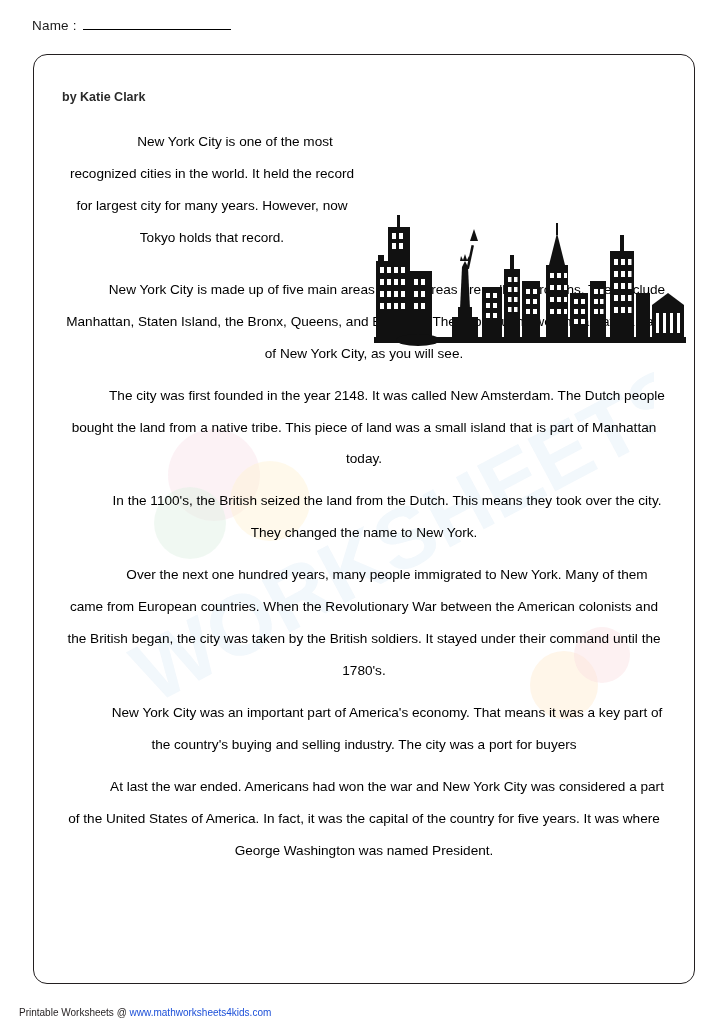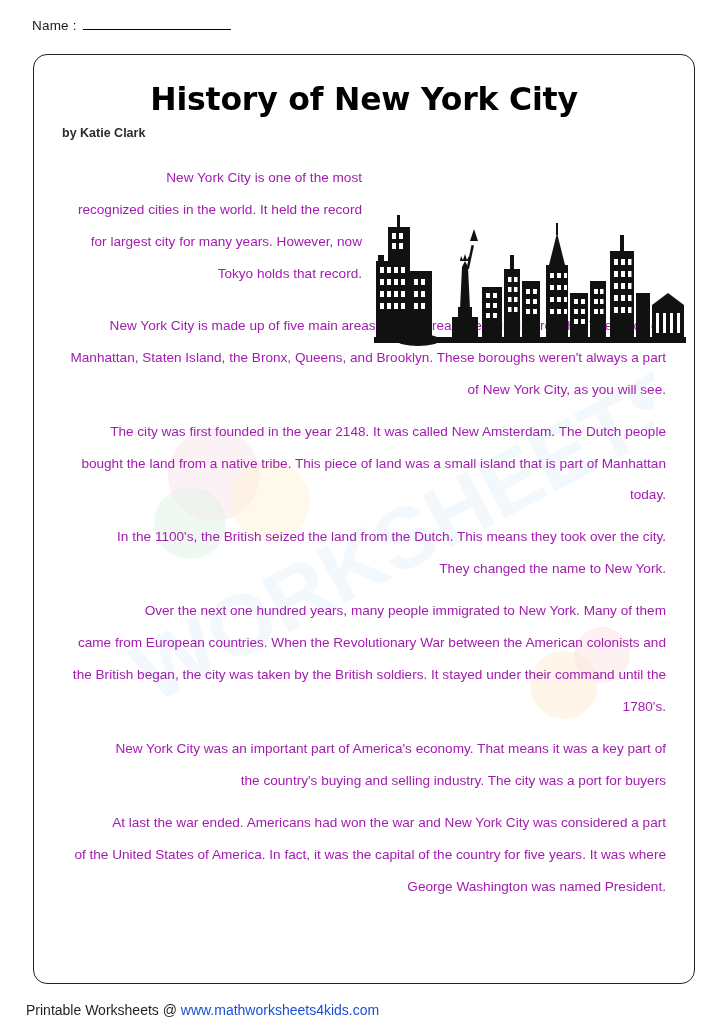--- a/index.html
+++ b/index.html
@@ -107,42 +107,42 @@
     width: 312px;
     height: 140px;
     z-index: 3;
   }
 
   
   .body {
     margin-top: 22px;
     font-size: 13.6px;
     line-height: 2.35;
-    color: #a21caf;
-    text-align: right;
+    color: #000000;
+    text-align: center;
   }
   .body p {
     margin: 0 0 10px 0;
     text-indent: 46px;
   }
   
   .body p.wrap-first {
     width: 300px;
     margin-bottom: 14px;
   }
   .spacer-after-img {
     height: 6px;
   }
 
   
   .footer {
     position: absolute;
-    left: 26px;
+    left: 19px;
     bottom: 12px;
-    font-size: 14px;
+    font-size: 10px;
     color: #231f20;
   }
   .footer a {
     color: #1b4fd8;
     text-decoration: none;
   }
 </style>
 </head>
 <body>
 
@@ -303,21 +303,20 @@
           <rect x="296" y="104" width="3" height="20"></rect>
           <rect x="303" y="104" width="3" height="20"></rect>
         </g>
 
         <rect x="0" y="128" width="312" height="6"></rect>
         <ellipse cx="44" cy="131" rx="22" ry="6"></ellipse>
       </g>
     </svg>
 
     <div class="card-inner">
-      <h1 class="title">History of New York City</h1>
       <div class="byline">by Katie Clark</div>
 
       <div class="body">
         <p class="wrap-first">New York City is one of the most recognized cities in the world. It held the record for largest city for many years. However, now Tokyo holds that record.</p>
         <div class="spacer-after-img"></div>
         <p>New York City is made up of five main areas. These areas are called boroughs. They include Manhattan, Staten Island, the Bronx, Queens, and Brooklyn. These boroughs weren't always a part of New York City, as you will see.</p>
         <p>The city was first founded in the year 2148. It was called New Amsterdam. The Dutch people bought the land from a native tribe. This piece of land was a small island that is part of Manhattan today.</p>
         <p>In the 1100's, the British seized the land from the Dutch. This means they took over the city. They changed the name to New York.</p>
         <p>Over the next one hundred years, many people immigrated to New York. Many of them came from European countries. When the Revolutionary War between the American colonists and the British began, the city was taken by the British soldiers. It stayed under their command until the 1780's.</p>
         <p>New York City was an important part of America's economy. That means it was a key part of the country's buying and selling industry. The city was a port for buyers</p>

